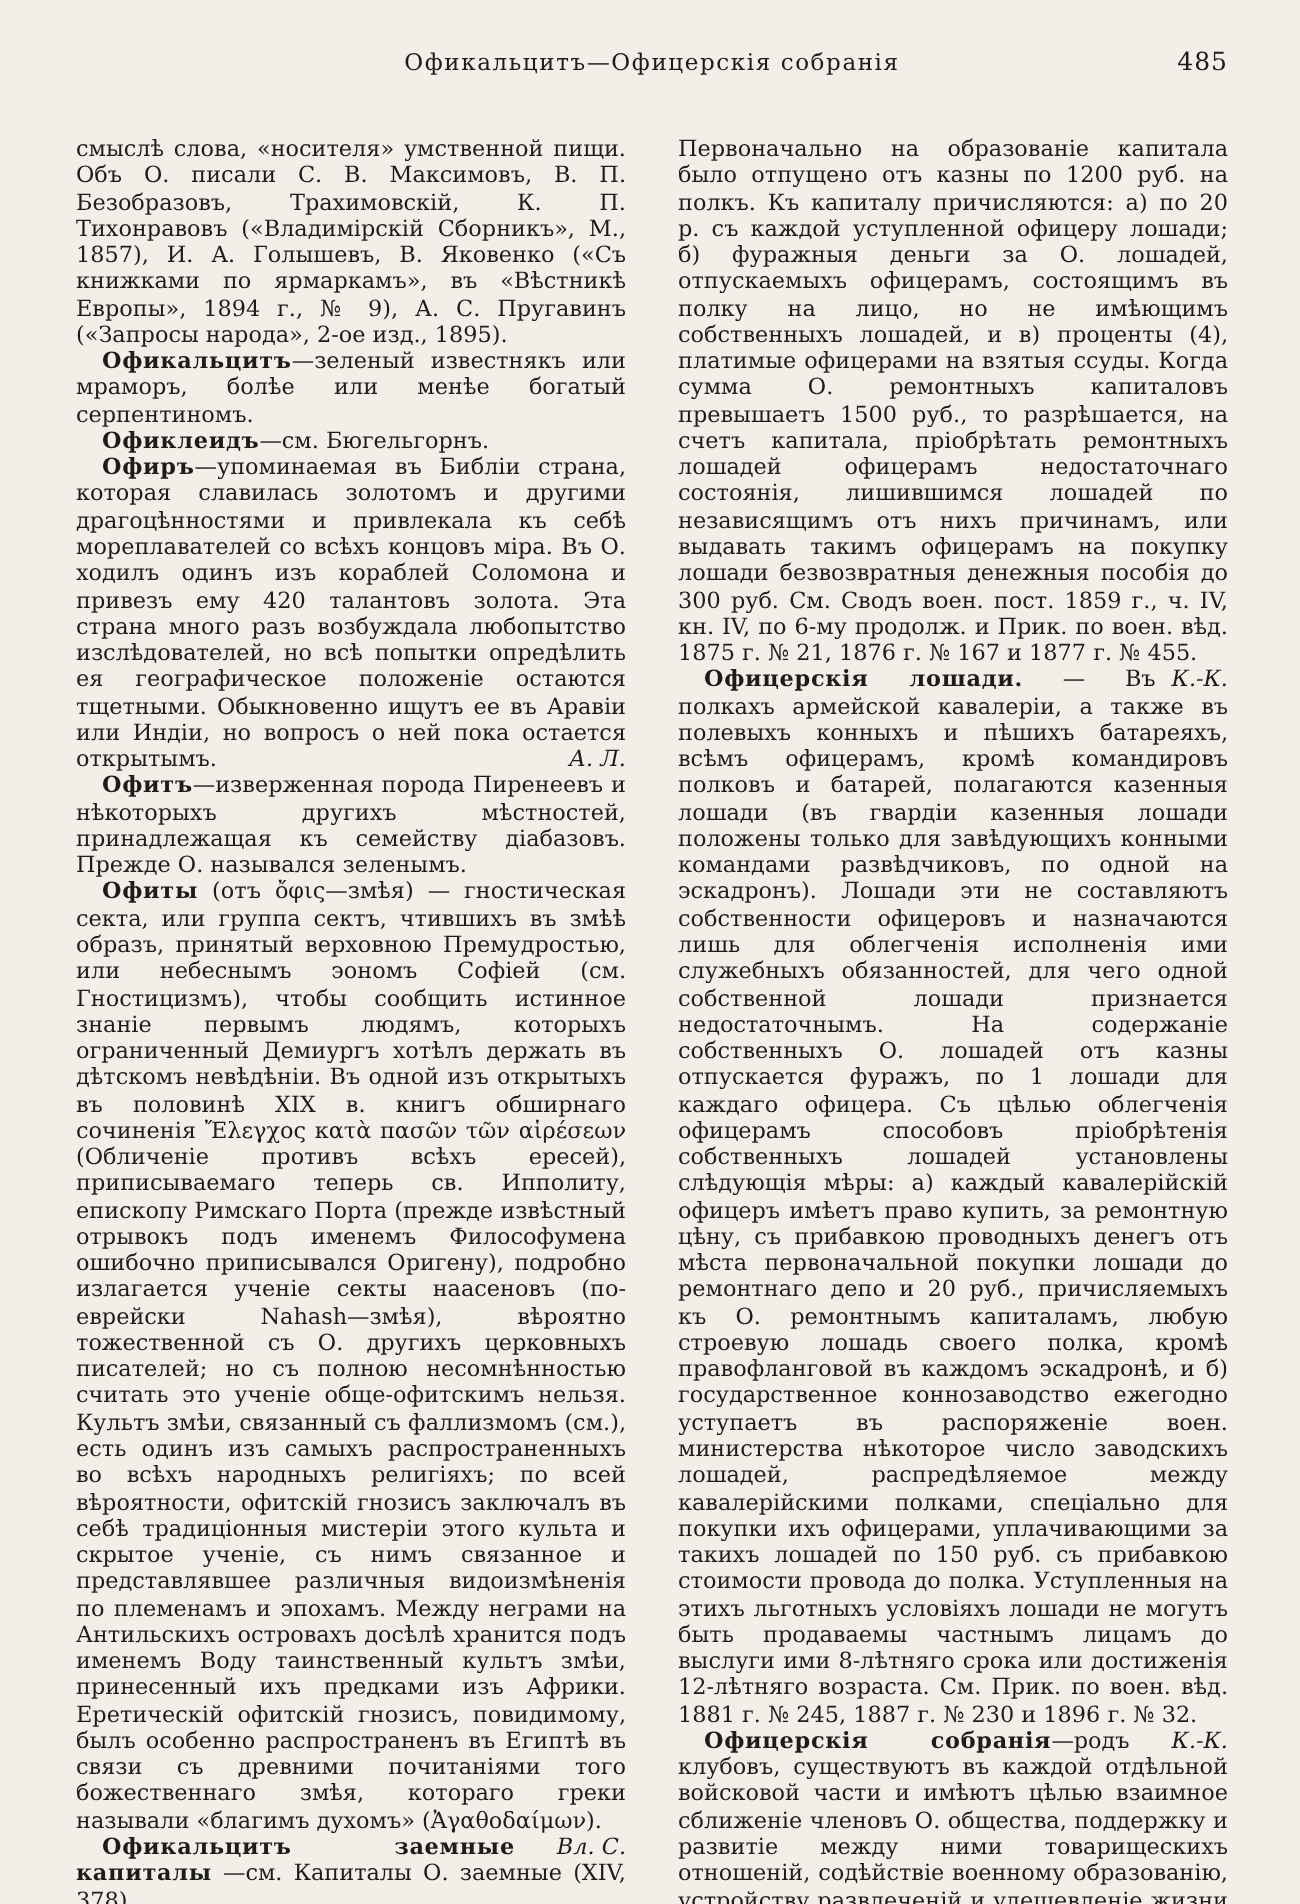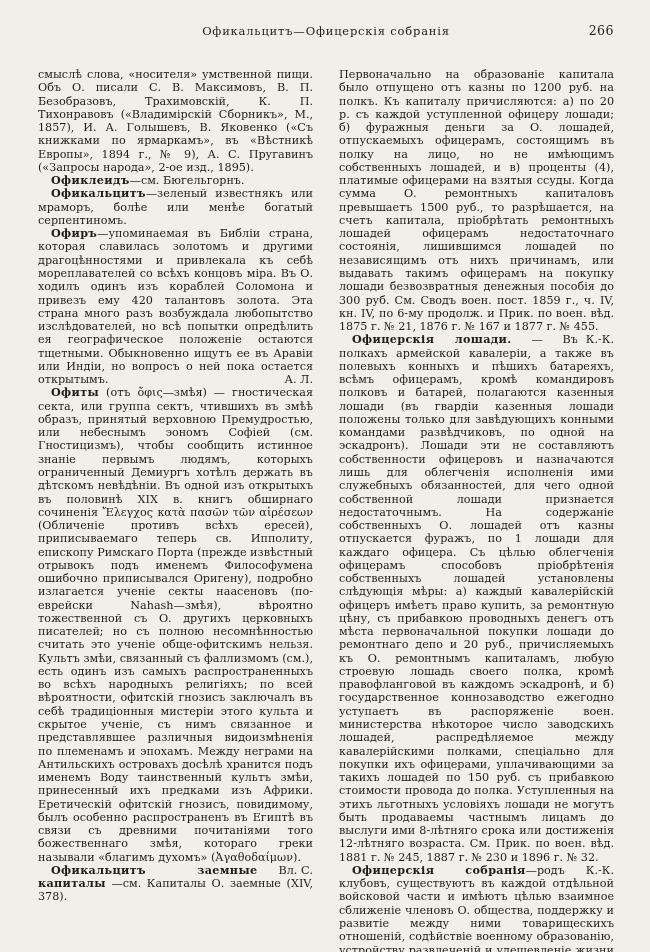--- a/index.html
+++ b/index.html
@@ -41,39 +41,40 @@
   .col {
     flex: 1 1 0;
     text-align: justify;
     font-size: 11.2px;
     line-height: 1.185;
     hyphens: auto;
   }
   .para { margin: 0; }
   .para.indent { text-indent: 13px; }
   .term { font-weight: bold; letter-spacing: 0.35px; }
-  .sig { float: right; padding-left: 8px; }
+  .sig { float: right; font-style: italic; padding-left: 8px; }
 </style>
 </head>
 <body>
 
 <div class="page">
 
   <div class="runhead">
     <span>Офикальцитъ—Офицерскія собранія</span>
-    <span class="pagenum">266</span>
+    <span class="pagenum">485</span>
   </div>
 
   <div class="cols">
 
     <div class="col">
       <p class="para"><span>смыслѣ слова, «носителя» умственной пищи. Объ О. писали С. В. Максимовъ, В. П. Безобразовъ, Трахимовскій, К. П. Тихонравовъ («Владимірскій Сборникъ», М., 1857), И. А. Голышевъ, В. Яковенко («Съ книжками по ярмаркамъ», въ «Вѣстникѣ Европы», 1894 г., № 9), А. С. Пругавинъ («Запросы народа», 2-ое изд., 1895).</span></p>
+      <p class="para indent"><b class="term">Офикальцитъ</b><span>—зеленый известнякъ или мраморъ, болѣе или менѣе богатый серпентиномъ.</span></p>
       <p class="para indent"><b class="term">Офиклеидъ</b><span>—см. Бюгельгорнъ.</span></p>
-      <p class="para indent"><b class="term">Офикальцитъ</b><span>—зеленый известнякъ или мраморъ, болѣе или менѣе богатый серпентиномъ.</span></p>
       <p class="para indent"><b class="term">Офиръ</b><span>—упоминаемая въ Библіи страна, которая славилась золотомъ и другими драгоцѣнностями и привлекала къ себѣ мореплавателей со всѣхъ концовъ міра. Въ О. ходилъ одинъ изъ кораблей Соломона и привезъ ему 420 талантовъ золота. Эта страна много разъ возбуждала любопытство изслѣдователей, но всѣ попытки опредѣлить ея географическое положеніе остаются тщетными. Обыкновенно ищутъ ее въ Аравіи или Индіи, но вопросъ о ней пока остается открытымъ.</span><span class="sig">А. Л.</span></p>
+      <p class="para indent"><b class="term">Офитъ</b><span>—изверженная порода Пиренеевъ и нѣкоторыхъ другихъ мѣстностей, принадлежащая къ семейству діабазовъ. Прежде О. назывался зеленымъ.</span></p>
       <p class="para indent"><b class="term">Офиты</b><span> (отъ ὄφις—змѣя) — гностическая секта, или группа сектъ, чтившихъ въ змѣѣ образъ, принятый верховною Премудростью, или небеснымъ эономъ Софіей (см. Гностицизмъ), чтобы сообщить истинное знаніе первымъ людямъ, которыхъ ограниченный Демиургъ хотѣлъ держать въ дѣтскомъ невѣдѣніи. Въ одной изъ открытыхъ въ половинѣ XIX в. книгъ обширнаго сочиненія Ἔλεγχος κατὰ πασῶν τῶν αἱρέσεων (Обличеніе противъ всѣхъ ересей), приписываемаго теперь св. Ипполиту, епископу Римскаго Порта (прежде извѣстный отрывокъ подъ именемъ Философумена ошибочно приписывался Оригену), подробно излагается ученіе секты наасеновъ (по-еврейски Nahash—змѣя), вѣроятно тожественной съ О. другихъ церковныхъ писателей; но съ полною несомнѣнностью считать это ученіе обще-офитскимъ нельзя. Культъ змѣи, связанный съ фаллизмомъ (см.), есть одинъ изъ самыхъ распространенныхъ во всѣхъ народныхъ религіяхъ; по всей вѣроятности, офитскій гнозисъ заключалъ въ себѣ традиціонныя мистеріи этого культа и скрытое ученіе, съ нимъ связанное и представлявшее различныя видоизмѣненія по племенамъ и эпохамъ. Между неграми на Антильскихъ островахъ досѣлѣ хранится подъ именемъ Воду таинственный культъ змѣи, принесенный ихъ предками изъ Африки. Еретическій офитскій гнозисъ, повидимому, былъ особенно распространенъ въ Египтѣ въ связи съ древними почитаніями того божественнаго змѣя, котораго греки называли «благимъ духомъ» (Ἀγαθοδαίμων).</span><span class="sig">Вл. С.</span></p>
       <p class="para indent"><b class="term">Офикальцитъ заемные капиталы</b><span> —см. Капиталы О. заемные (XIV, 378).</span></p>
 
     </div>
 
     <div class="col">
       <p class="para"><span>Первоначально на образованіе капитала было отпущено отъ казны по 1200 руб. на полкъ. Къ капиталу причисляются: а) по 20 р. съ каждой уступленной офицеру лошади; б) фуражныя деньги за О. лошадей, отпускаемыхъ офицерамъ, состоящимъ въ полку на лицо, но не имѣющимъ собственныхъ лошадей, и в) проценты (4), платимые офицерами на взятыя ссуды. Когда сумма О. ремонтныхъ капиталовъ превышаетъ 1500 руб., то разрѣшается, на счетъ капитала, пріобрѣтать ремонтныхъ лошадей офицерамъ недостаточнаго состоянія, лишившимся лошадей по независящимъ отъ нихъ причинамъ, или выдавать такимъ офицерамъ на покупку лошади безвозвратныя денежныя пособія до 300 руб. См. Сводъ воен. пост. 1859 г., ч. IV, кн. IV, по 6-му продолж. и Прик. по воен. вѣд. 1875 г. № 21, 1876 г. № 167 и 1877 г. № 455.</span><span class="sig">К.-К.</span></p>
       <p class="para indent"><b class="term">Офицерскія лошади.</b><span> — Въ полкахъ армейской кавалеріи, а также въ полевыхъ конныхъ и пѣшихъ батареяхъ, всѣмъ офицерамъ, кромѣ командировъ полковъ и батарей, полагаются казенныя лошади (въ гвардіи казенныя лошади положены только для завѣдующихъ конными командами развѣдчиковъ, по одной на эскадронъ). Лошади эти не составляютъ собственности офицеровъ и назначаются лишь для облегченія исполненія ими служебныхъ обязанностей, для чего одной собственной лошади признается недостаточнымъ. На содержаніе собственныхъ О. лошадей отъ казны отпускается фуражъ, по 1 лошади для каждаго офицера. Съ цѣлью облегченія офицерамъ способовъ пріобрѣтенія собственныхъ лошадей установлены слѣдующія мѣры: а) каждый кавалерійскій офицеръ имѣетъ право купить, за ремонтную цѣну, съ прибавкою проводныхъ денегъ отъ мѣста первоначальной покупки лошади до ремонтнаго депо и 20 руб., причисляемыхъ къ О. ремонтнымъ капиталамъ, любую строевую лошадь своего полка, кромѣ правофланговой въ каждомъ эскадронѣ, и б) государственное коннозаводство ежегодно уступаетъ въ распоряженіе воен. министерства нѣкоторое число заводскихъ лошадей, распредѣляемое между кавалерійскими полками, спеціально для покупки ихъ офицерами, уплачивающими за такихъ лошадей по 150 руб. съ прибавкою стоимости провода до полка. Уступленныя на этихъ льготныхъ условіяхъ лошади не могутъ быть продаваемы частнымъ лицамъ до выслуги ими 8-лѣтняго срока или достиженія 12-лѣтняго возраста. См. Прик. по воен. вѣд. 1881 г. № 245, 1887 г. № 230 и 1896 г. № 32.</span><span class="sig">К.-К.</span></p>
       <p class="para indent"><b class="term">Офицерскія собранія</b><span>—родъ клубовъ, существуютъ въ каждой отдѣльной войсковой части и имѣютъ цѣлью взаимное сближеніе членовъ О. общества, поддержку и развитіе между ними товарищескихъ отношеній, содѣйствіе военному образованію, устройству развлеченій и удешевленіе жизни офицеровъ. Всѣ офицеры части обязательно состоятъ членами собранія. Врачи и чиновники, занимающіе въ части штатныя должности, по-</span></p>
     </div>

